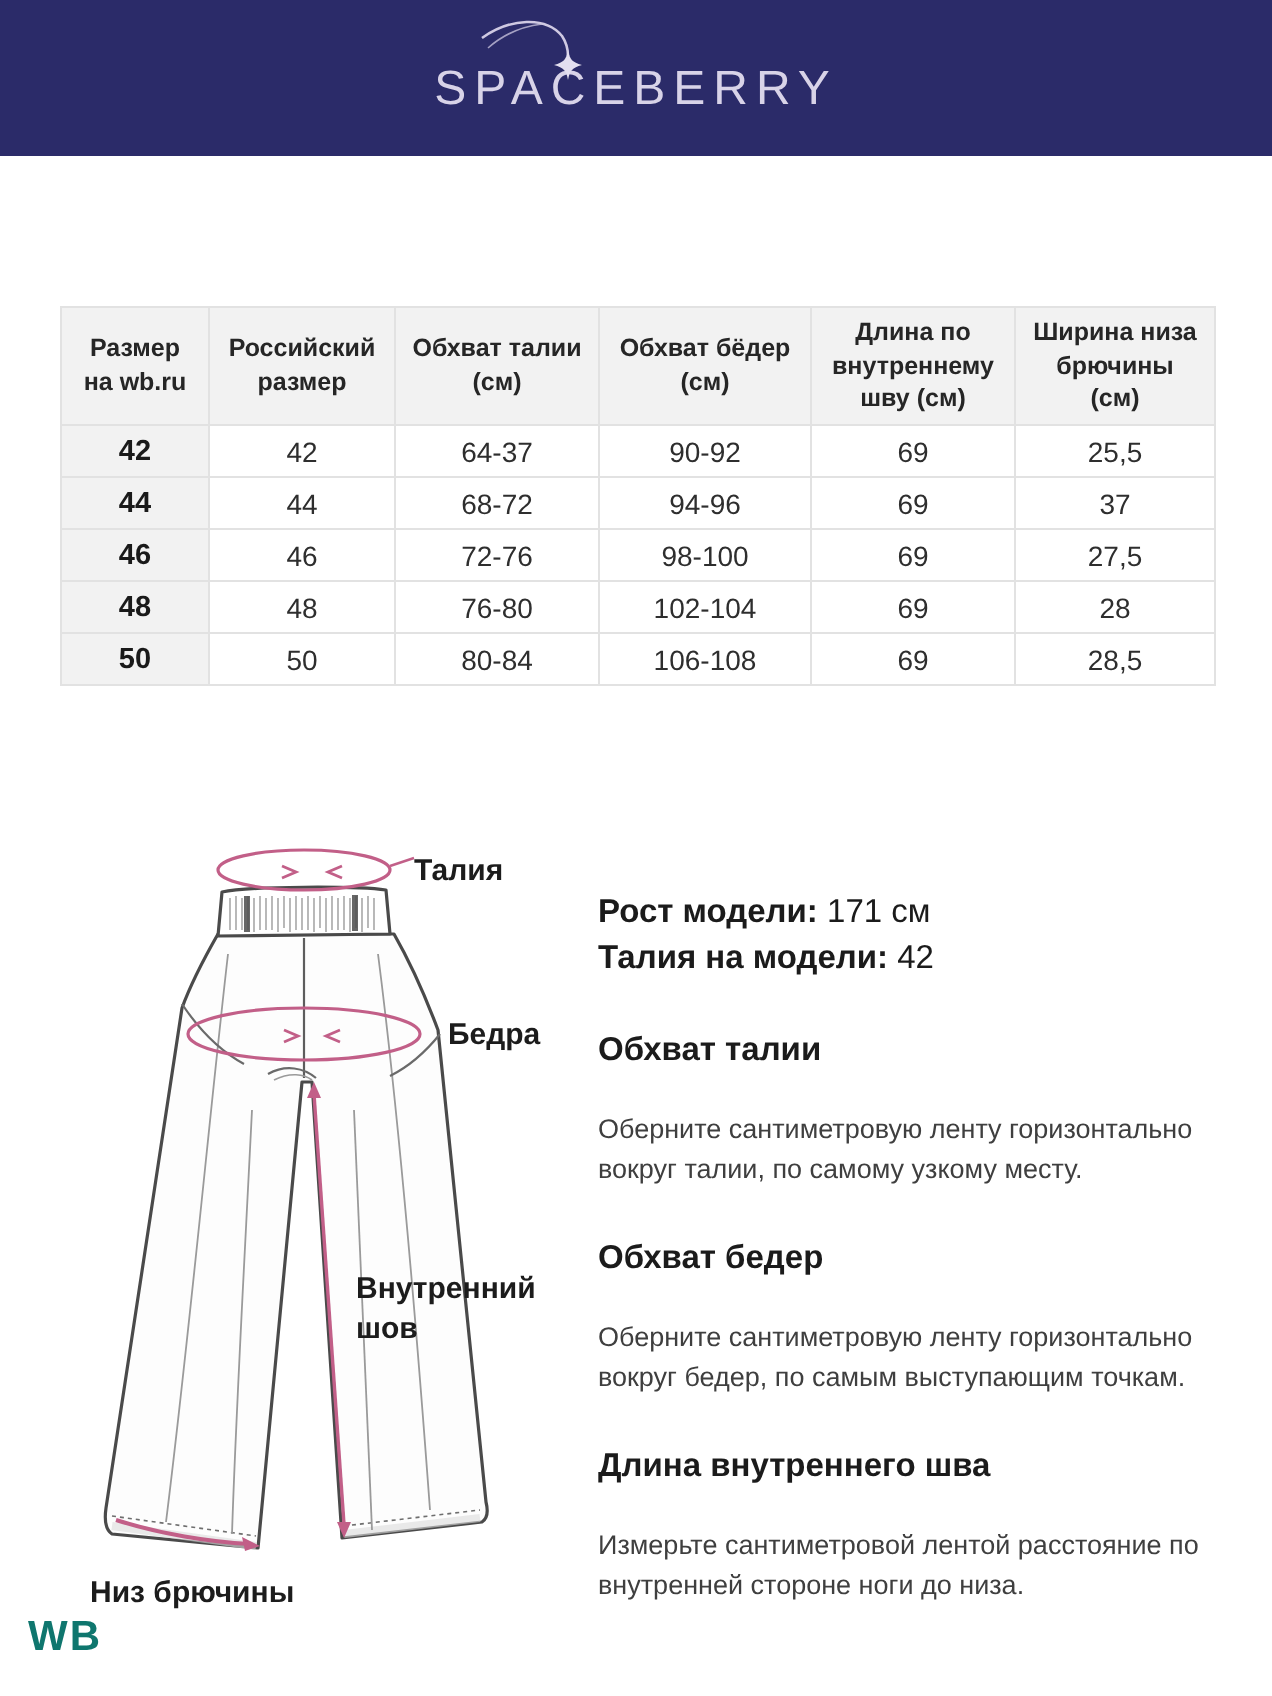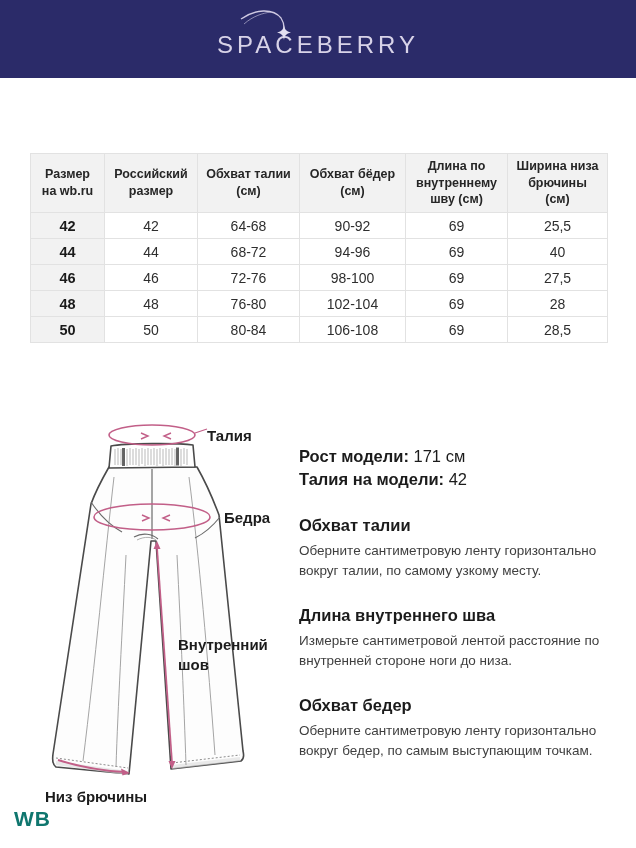--- a/index.html
+++ b/index.html
@@ -29,21 +29,21 @@
   .lbl-inseam { left:178px; top:230px; width:96px; line-height:1.35; }
   .lbl-hem    { left:45px;  top:383px; }
   .watermark  { position:absolute; left:14px; top:402px; font-size:21px; font-weight:bold; color:#0f766e; letter-spacing:1px; }
 
   .info { position:absolute; left:299px; top:40px; width:322px; }
   .param-line { font-size:16.5px; line-height:23px; color:#1b1b1b; }
   .param-line .lbl { font-weight:bold; }
   .section { margin-top:24px; }
   .section:first-of-type { margin-top:33px; }
   .section h3 { font-size:16.5px; font-weight:bold; color:#1b1b1b; line-height:21px; }
-  .section p { margin-top:5px; font-size:13.5px; line-height:20px; color:#3f3f3f; }
+  .section p { margin-top:19px; font-size:13.5px; line-height:20px; color:#3f3f3f; }
 </style>
 </head>
 <body>
 
 <div class="page">
 
   <header class="brand-header">
     <div class="logo-wrap">
       <span class="logo-inner">
         <svg class="comet" width="60" height="42" viewBox="0 0 60 42">
@@ -80,32 +80,32 @@
 шву (см)</th>
         <th>Ширина низа
 брючины
 (см)</th>
       </tr>
     </thead>
     <tbody>
       <tr>
         <td class="c0">42</td>
         <td>42</td>
-        <td>64-68</td>
+        <td>64-37</td>
         <td>90-92</td>
         <td>69</td>
         <td>25,5</td>
       </tr>
       <tr>
         <td class="c0">44</td>
         <td>44</td>
         <td>68-72</td>
         <td>94-96</td>
         <td>69</td>
-        <td>40</td>
+        <td>37</td>
       </tr>
       <tr>
         <td class="c0">46</td>
         <td>46</td>
         <td>72-76</td>
         <td>98-100</td>
         <td>69</td>
         <td>27,5</td>
       </tr>
       <tr>
@@ -185,23 +185,23 @@
       <div class="param-line">
         <span class="lbl">Талия на модели:</span>
         <span>42</span>
       </div>
 
       <div class="section">
         <h3>Обхват талии</h3>
         <p>Оберните сантиметровую ленту горизонтально вокруг талии, по самому узкому месту.</p>
       </div>
       <div class="section">
+        <h3>Обхват бедер</h3>
+        <p>Оберните сантиметровую ленту горизонтально вокруг бедер, по самым выступающим точкам.</p>
+      </div>
+      <div class="section">
         <h3>Длина внутреннего шва</h3>
         <p>Измерьте сантиметровой лентой расстояние по внутренней стороне ноги до низа.</p>
       </div>
-      <div class="section">
-        <h3>Обхват бедер</h3>
-        <p>Оберните сантиметровую ленту горизонтально вокруг бедер, по самым выступающим точкам.</p>
-      </div>
     </div>
 
   </section>
 </div>
 
 </body></html>

